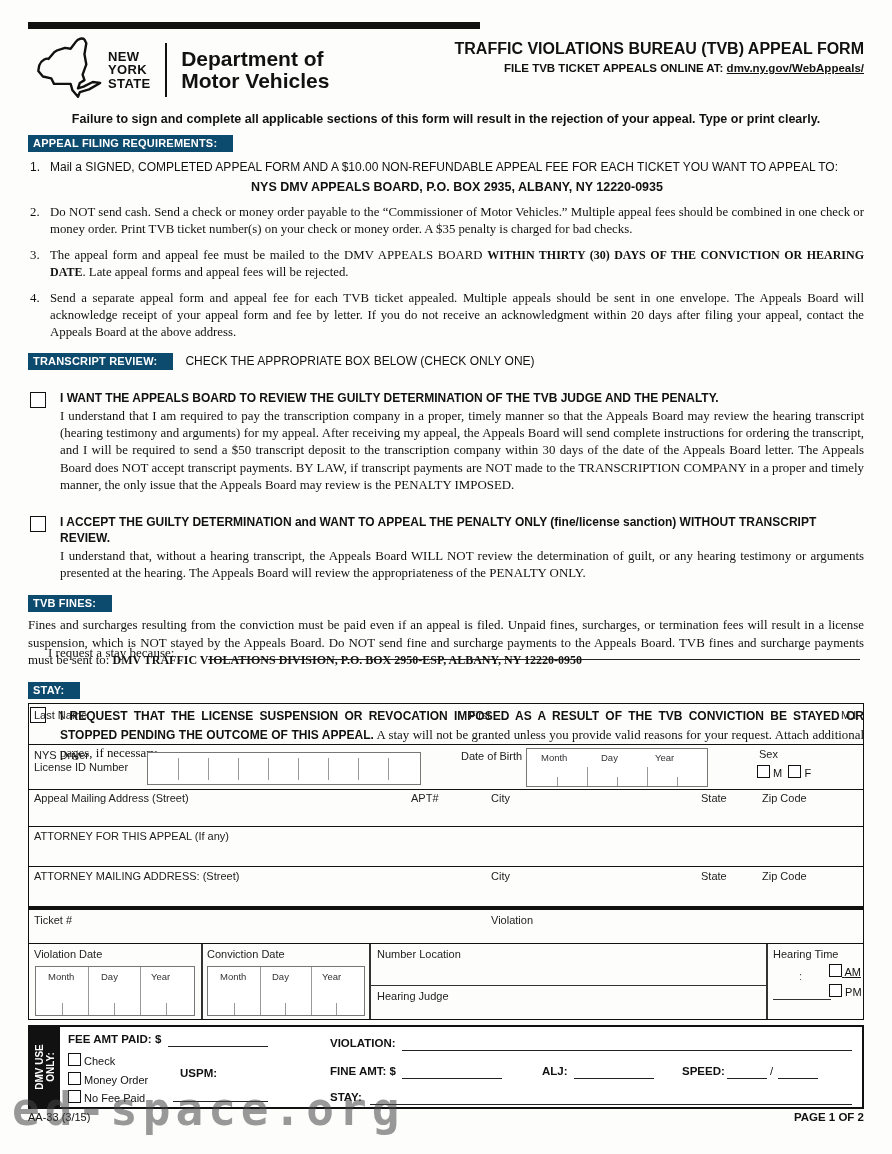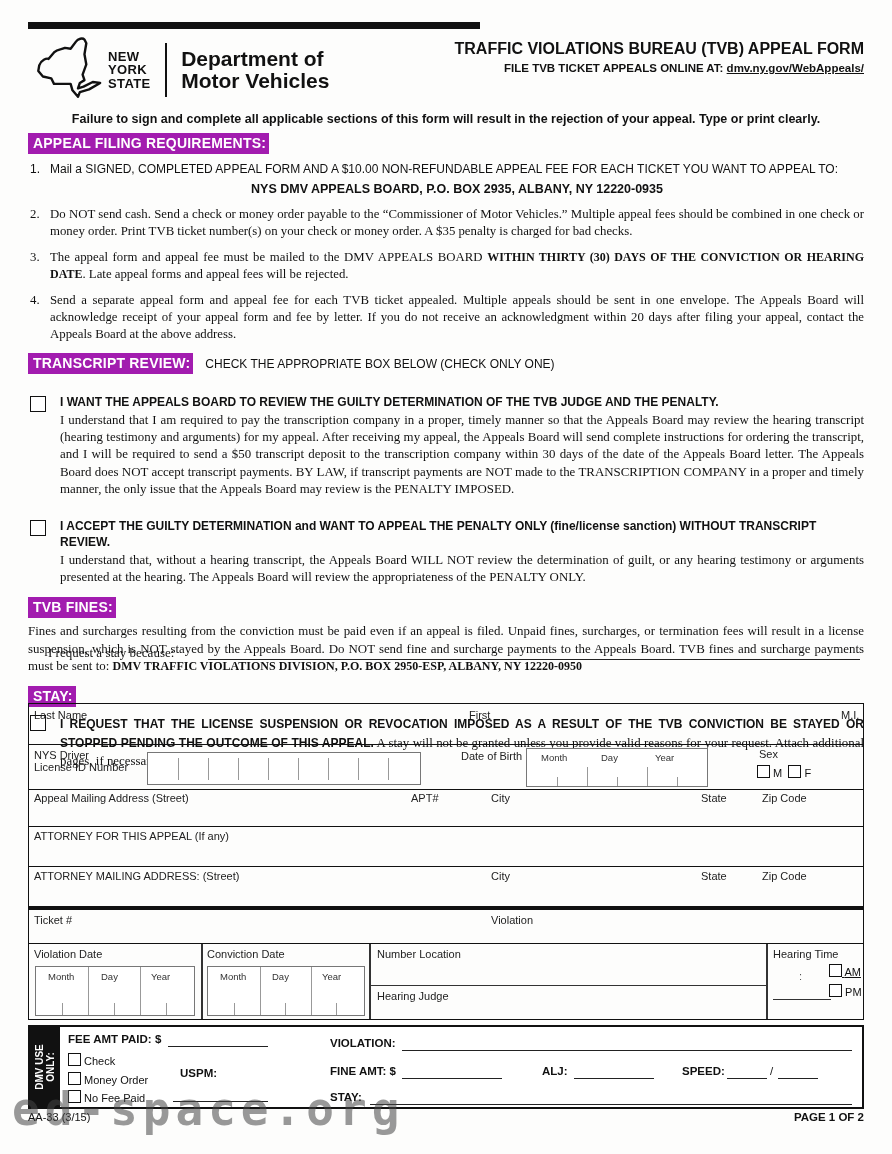--- a/index.html
+++ b/index.html
@@ -14,22 +14,22 @@
   .logo-state{font-family:"Liberation Sans",sans-serif;font-weight:bold;font-size:13px;line-height:1.02;
               letter-spacing:.4px;margin-left:-26px;}
   .logo-div{width:2.5px;height:54px;background:#111;margin:0 8px 0 8px;}
   .logo-dept{font-family:"Liberation Sans",sans-serif;font-weight:bold;font-size:21px;line-height:1.05;}
   .header-right{text-align:right;padding-top:6px;}
   .title{font-family:"Liberation Sans",sans-serif;font-weight:bold;font-size:16px;}
   .subtitle{font-family:"Liberation Sans",sans-serif;font-weight:bold;font-size:11.5px;margin-top:4px;}
   .subtitle .link{text-decoration:underline;}
   
   .notice{font-family:"Liberation Sans",sans-serif;font-weight:bold;font-size:12.5px;text-align:center;margin-top:8px;}
-  .blk{display:inline-block;background:#a21caf;color:#fff;font-family:"Liberation Sans",sans-serif;
-       font-weight:bold;font-size:14px;padding:2px 3px 3px 5px;letter-spacing:.2px;}
+  .blk{display:inline-block;background:#0c4a6e;color:#fff;font-family:"Liberation Sans",sans-serif;
+       font-weight:bold;font-size:11px;padding:2px 16px 3px 5px;letter-spacing:.2px;}
   .sec-label-row{margin-top:7px;}
   .sec-inline{font-family:"Liberation Sans",sans-serif;font-size:12px;margin-left:8px;}
   
   .li{position:relative;padding-left:22px;margin-top:9px;font-size:12.8px;line-height:1.32;text-align:justify;}
   .li .num{position:absolute;left:2px;top:0;}
   .li-sans{font-family:"Liberation Sans",sans-serif;font-size:12px;}
   .addr{font-family:"Liberation Sans",sans-serif;font-weight:bold;font-size:12.5px;text-align:center;margin-top:3px;}
   .boldsans{font-family:Liberation Serif, serif;font-weight:bold;font-size:12px;}
   
   .opt{position:relative;padding-left:32px;margin-top:21px;}

